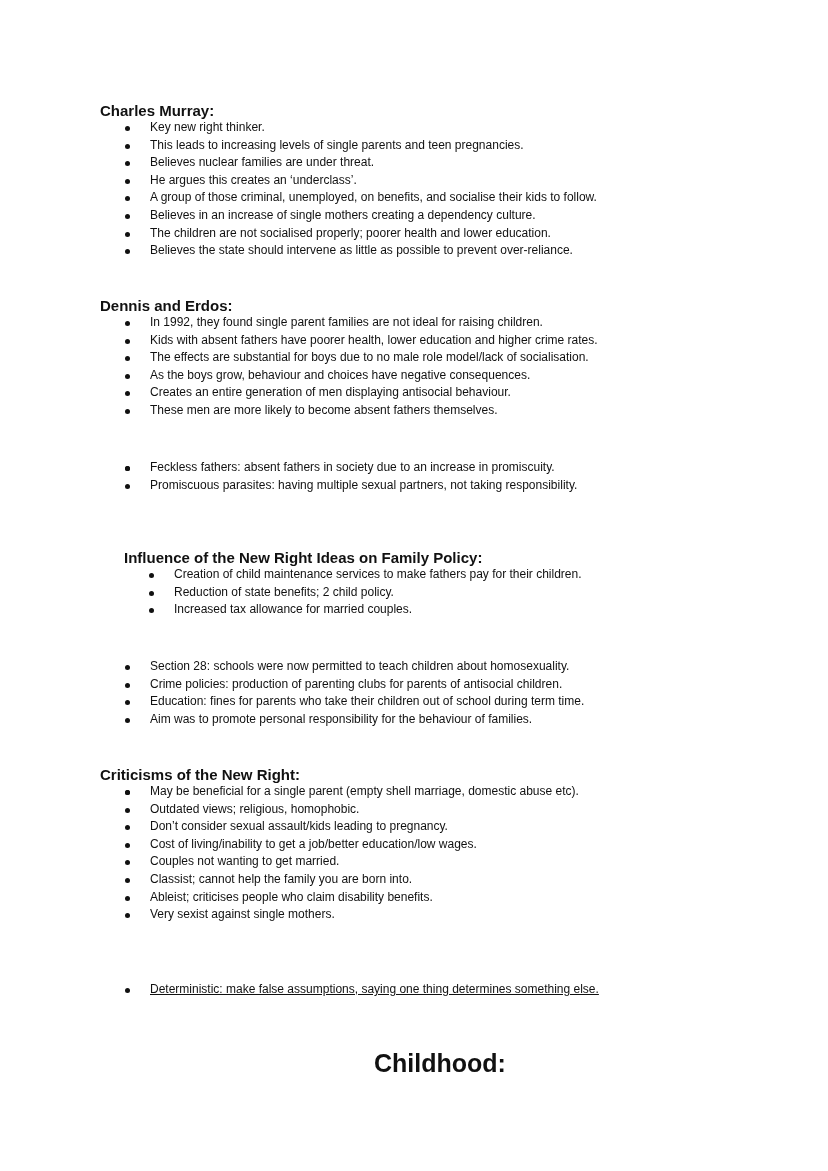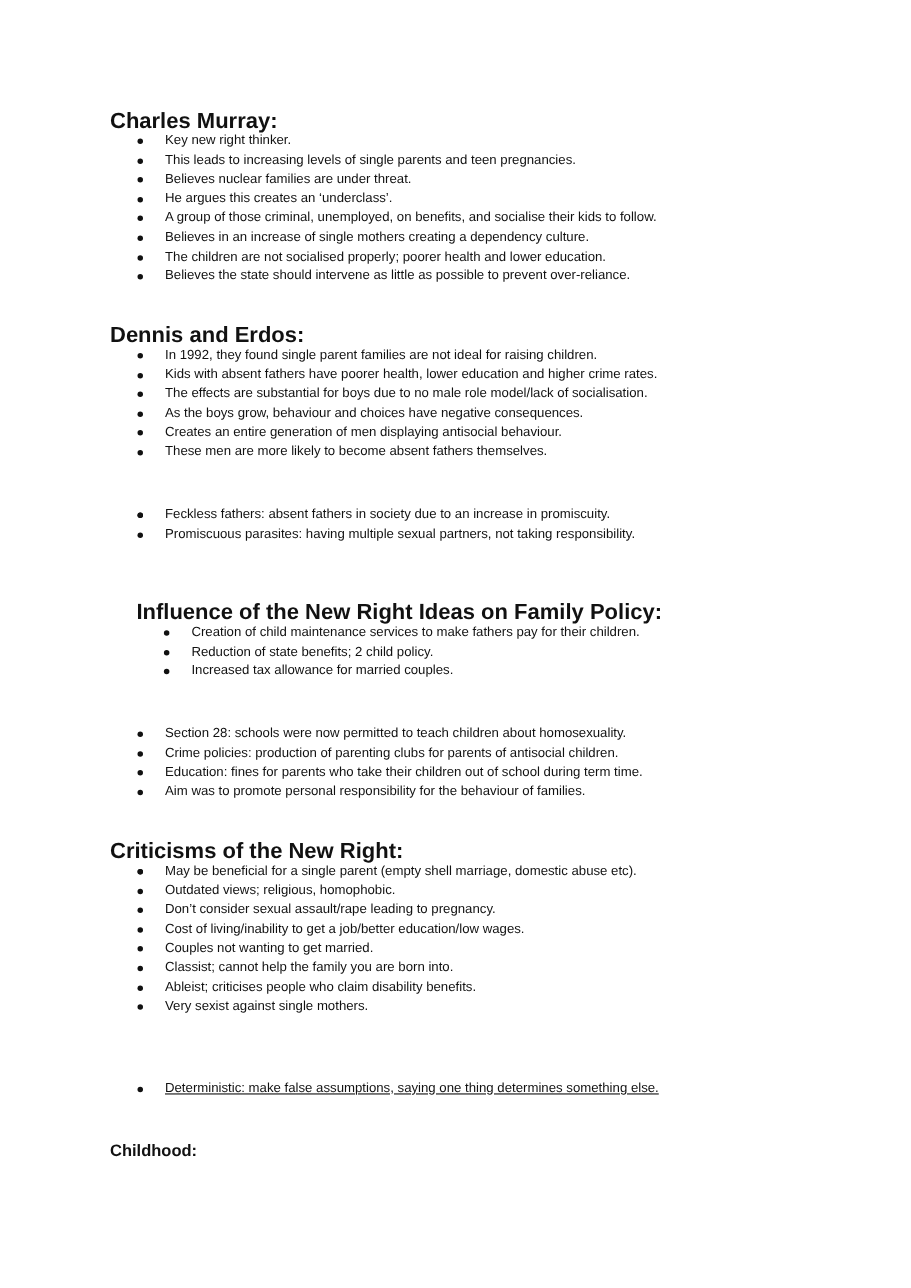--- a/index.html
+++ b/index.html
@@ -1,21 +1,21 @@
 <!DOCTYPE html>
 <html><head>
 <meta charset="utf-8">
 <style>
   html, body { margin: 0; padding: 0; background: #ffffff; }
   body { width: 828px; height: 1171px; position: relative; overflow: hidden;
          font-family: "Liberation Sans", sans-serif; color: #111111; }
   .page { position: absolute; left: 0; top: 0; width: 828px; height: 1171px; }
   .section { position: absolute; left: 100px; width: 680px; }
-  .heading { font-weight: bold; font-size: 20px; line-height: 17px; margin: 0; }
-  .big-heading { font-weight: bold; font-size: 15px; line-height: 24px; margin: 0; }
+  .heading { font-weight: bold; font-size: 15px; line-height: 17px; margin: 0; }
+  .big-heading { font-weight: bold; font-size: 25px; line-height: 24px; margin: 16px; text-align: center; }
   ul { list-style: none; margin: 0; padding: 0; }
   li { position: relative; padding-left: 50px; font-size: 12px; line-height: 17.6px; white-space: nowrap; }
   li .bullet { position: absolute; left: 25px; top: 7px; width: 5px; height: 5px; border-radius: 50%; background: #111; }
 </style>
 </head>
 <body>
 
 <div class="page">
 
   <div class="section" style="top:102px;">
@@ -67,21 +67,21 @@
       <li><span class="bullet"></span><span>Aim was to promote personal responsibility for the behaviour of families.</span></li>
     </ul>
   </div>
 
   <div class="section" style="top:766px;">
     <h2 class="heading">Criticisms of the New Right:</h2>
     <ul>
       <li><span class="bullet"></span></li>
       <li><span class="bullet"></span><span>May be beneficial for a single parent (empty shell marriage, domestic abuse etc).</span></li>
       <li><span class="bullet"></span><span>Outdated views; religious, homophobic.</span></li>
-      <li><span class="bullet"></span><span>Don’t consider sexual assault/rape leading to pregnancy.</span></li>
+      <li><span class="bullet"></span><span>Don’t consider sexual assault/kids leading to pregnancy.</span></li>
       <li><span class="bullet"></span><span>Cost of living/inability to get a job/better education/low wages.</span></li>
       <li><span class="bullet"></span><span>Couples not wanting to get married.</span></li>
       <li><span class="bullet"></span><span>Classist; cannot help the family you are born into.</span></li>
       <li><span class="bullet"></span><span>Ableist; criticises people who claim disability benefits.</span></li>
       <li><span class="bullet"></span><span>Very sexist against single mothers.</span></li>
     </ul>
   </div>
   <div class="section" style="top:981px;text-decoration:underline;">
     <ul>
       <li><span class="bullet"></span><span>Deterministic: make false assumptions, saying one thing determines something else.</span></li>

